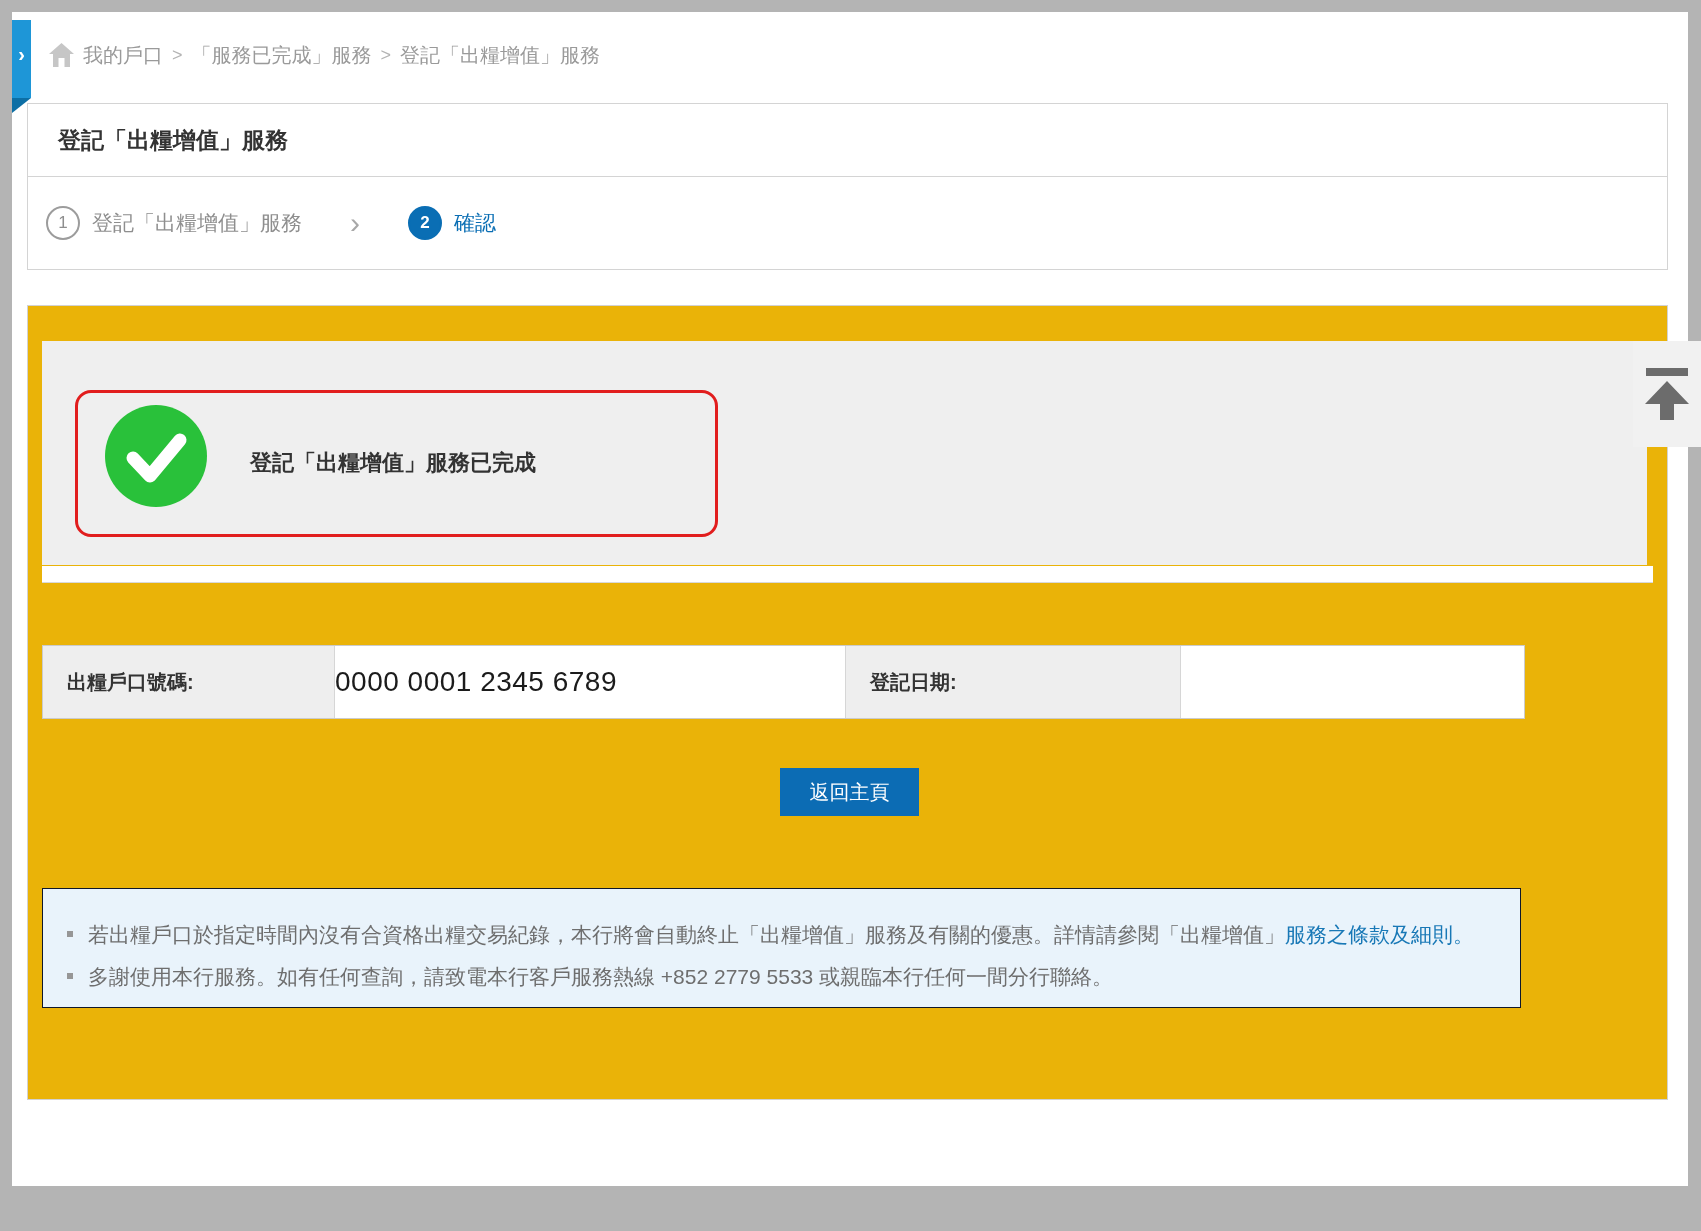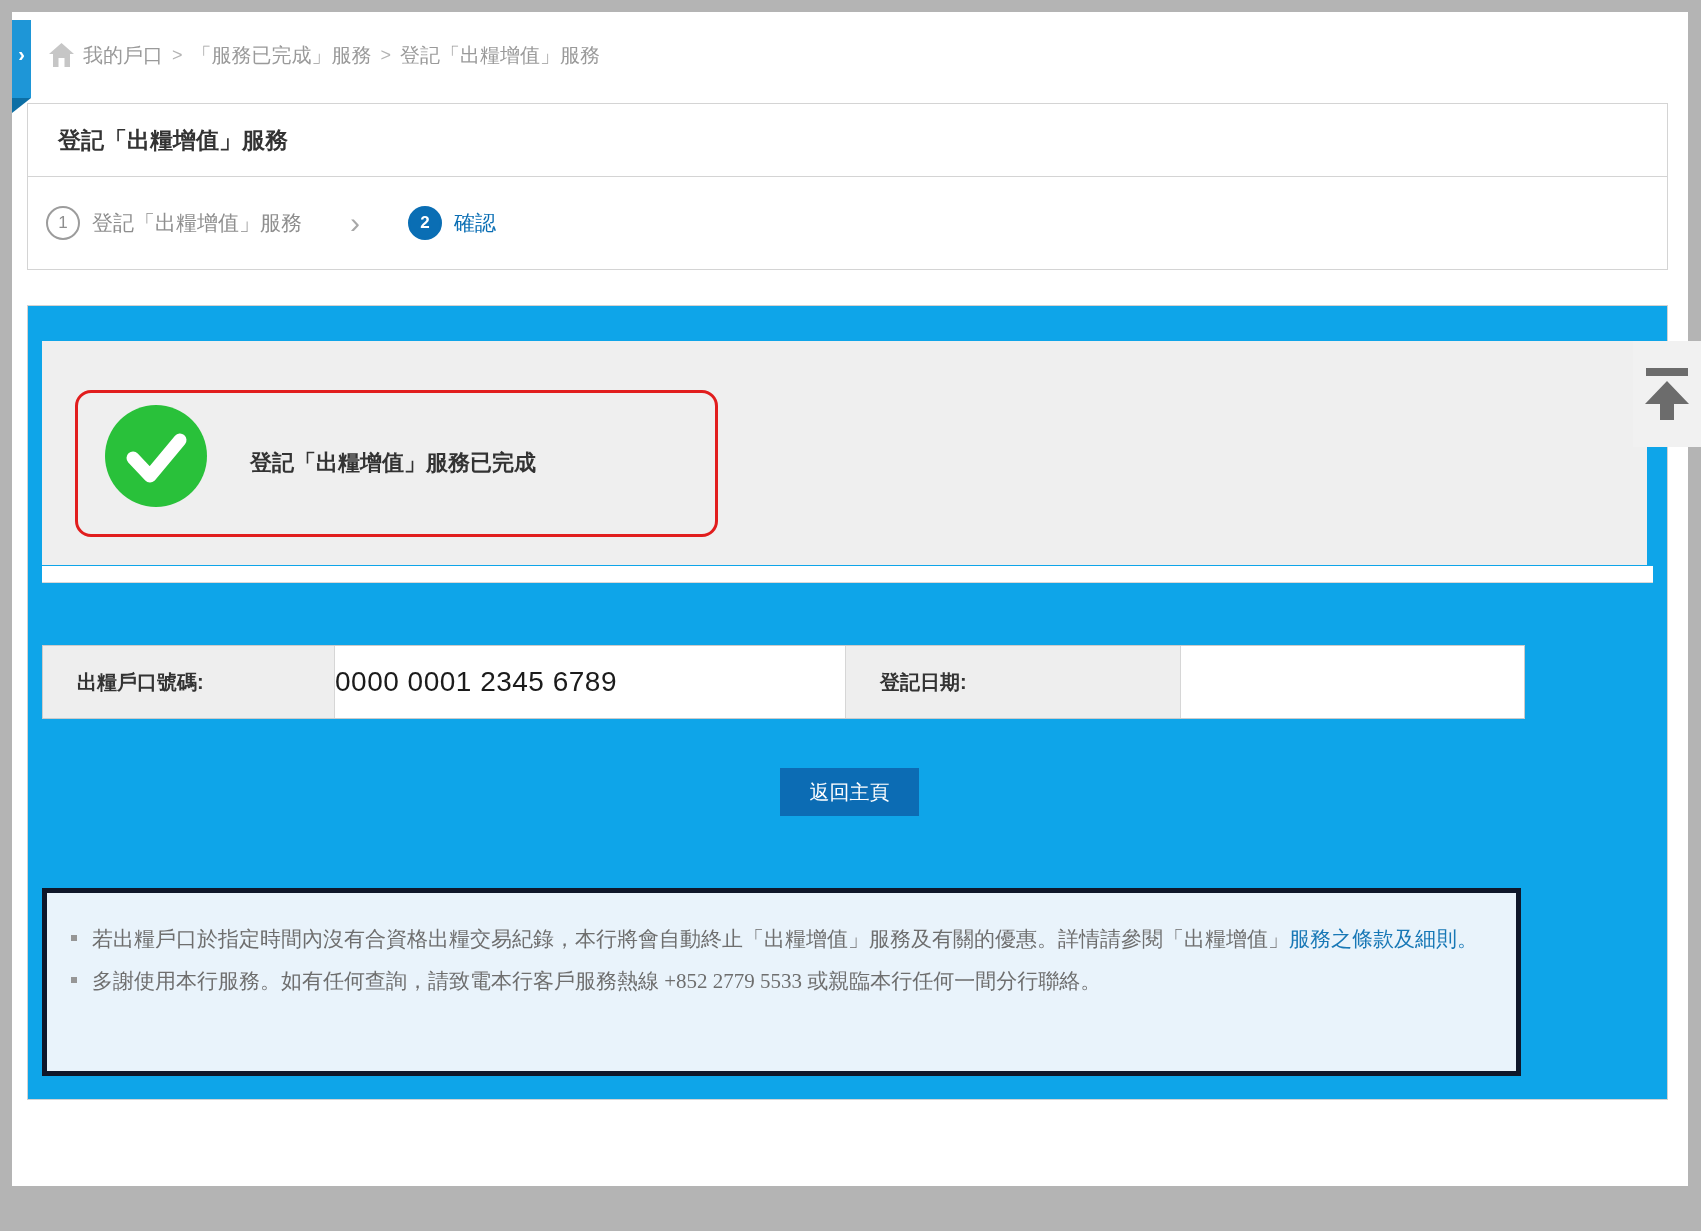--- a/index.html
+++ b/index.html
@@ -30,39 +30,39 @@
   .stepsRow{height:92px;display:flex;align-items:center;padding-left:18px;}
   .stepCircle{width:30px;height:30px;border-radius:50%;display:flex;align-items:center;justify-content:center;
     font-size:17px;flex:0 0 auto;}
   .stepCircle.inactive{border:2px solid #9c9c9c;color:#8e8e8e;background:#fff;}
   .stepCircle.active{background:#0a6eb4;color:#ffffff;border:2px solid #0a6eb4;font-weight:bold;}
   .stepLabel{font-size:21px;margin-left:12px;}
   .stepLabel.inactive{color:#8e8e8e;}
   .stepLabel.active{color:#0a6eb4;text-align:center;}
   .stepSep{color:#a8a8a8;font-size:30px;margin-left:48px;margin-right:48px;line-height:30px;}
   
-  .section{position:absolute;left:15px;top:293px;width:1639px;height:793px;border:1px solid #d2d2d2;background:#0ea5e9;}
+  .section{position:absolute;left:15px;top:293px;width:1639px;height:793px;border:1px solid #d2d2d2;background:#eab308;}
   .grayStrip{position:absolute;left:14px;top:35px;width:1605px;height:224px;background:#efefef;}
   .redBox{position:absolute;left:47px;top:84px;width:637px;height:141px;
     border:3px solid #e11d1d;border-radius:16px;}
   .checkWrap{position:absolute;left:77px;top:99px;width:102px;height:102px;}
   .successMsg{position:absolute;left:222px;top:142px;font-size:22px;font-weight:bold;color:#333333;}
   .thinStrip{position:absolute;left:14px;top:260px;width:1611px;height:16px;background:#ffffff;border-bottom:1px solid #d9d9d9;}
   
   .detTable{position:absolute;left:14px;top:339px;width:1481px;height:72px;border:1px solid #cbcbcb;display:flex;}
   .cell{display:flex;align-items:center;height:100%;box-sizing:border-box;}
-  .cell.label{background:#eeeeee;font-size:20px;font-weight:bold;color:#333333;padding-left:34px;border-right:1px solid #d6d6d6;}
+  .cell.label{background:#eeeeee;font-size:20px;font-weight:bold;color:#333333;padding-left:24px;border-right:1px solid #d6d6d6;}
   .cell.value{background:#ffffff;font-size:28px;color:#1b1b1b;padding-left:0;letter-spacing:0.5px;border-right:1px solid #d6d6d6;}
   .c1{width:292px;} .c2{width:511px;} .c3{width:335px;} .c4{flex:1;border-right:none !important;}
   
   .homeBtn{position:absolute;left:752px;top:462px;width:139px;height:48px;background:#0c6cb4;
     border:none;border-radius:0;color:#ffffff;font-size:20px;font-family:inherit;cursor:pointer;}
   
-  .infoBox{position:absolute;left:14px;top:582px;width:1479px;height:188px;box-sizing:border-box;
-    background:#e9f3fb;border:5px solid #0f172a;padding:25px 30px 0 24px;font-family:Liberation Serif, serif;}
+  .infoBox{position:absolute;left:14px;top:582px;width:1479px;height:120px;box-sizing:border-box;
+    background:#e9f3fb;border:1px solid #0f172a;padding:25px 30px 0 24px;}
   .noteRow{display:flex;}
   .noteBullet{width:6px;height:6px;background:#969696;margin-top:17px;margin-right:15px;flex:0 0 auto;}
   .noteText{font-size:21px;line-height:42px;color:#6e6e6e;}
   .noteText a{color:#1878b6;text-decoration:none;}
   
   .scrollTop{position:absolute;right:0;top:341px;width:68px;height:106px;background:#f1f1f1;cursor:pointer;}
   .scrollTop svg{position:absolute;left:11px;top:27px;}
 </style>
 </head>
 <body>

